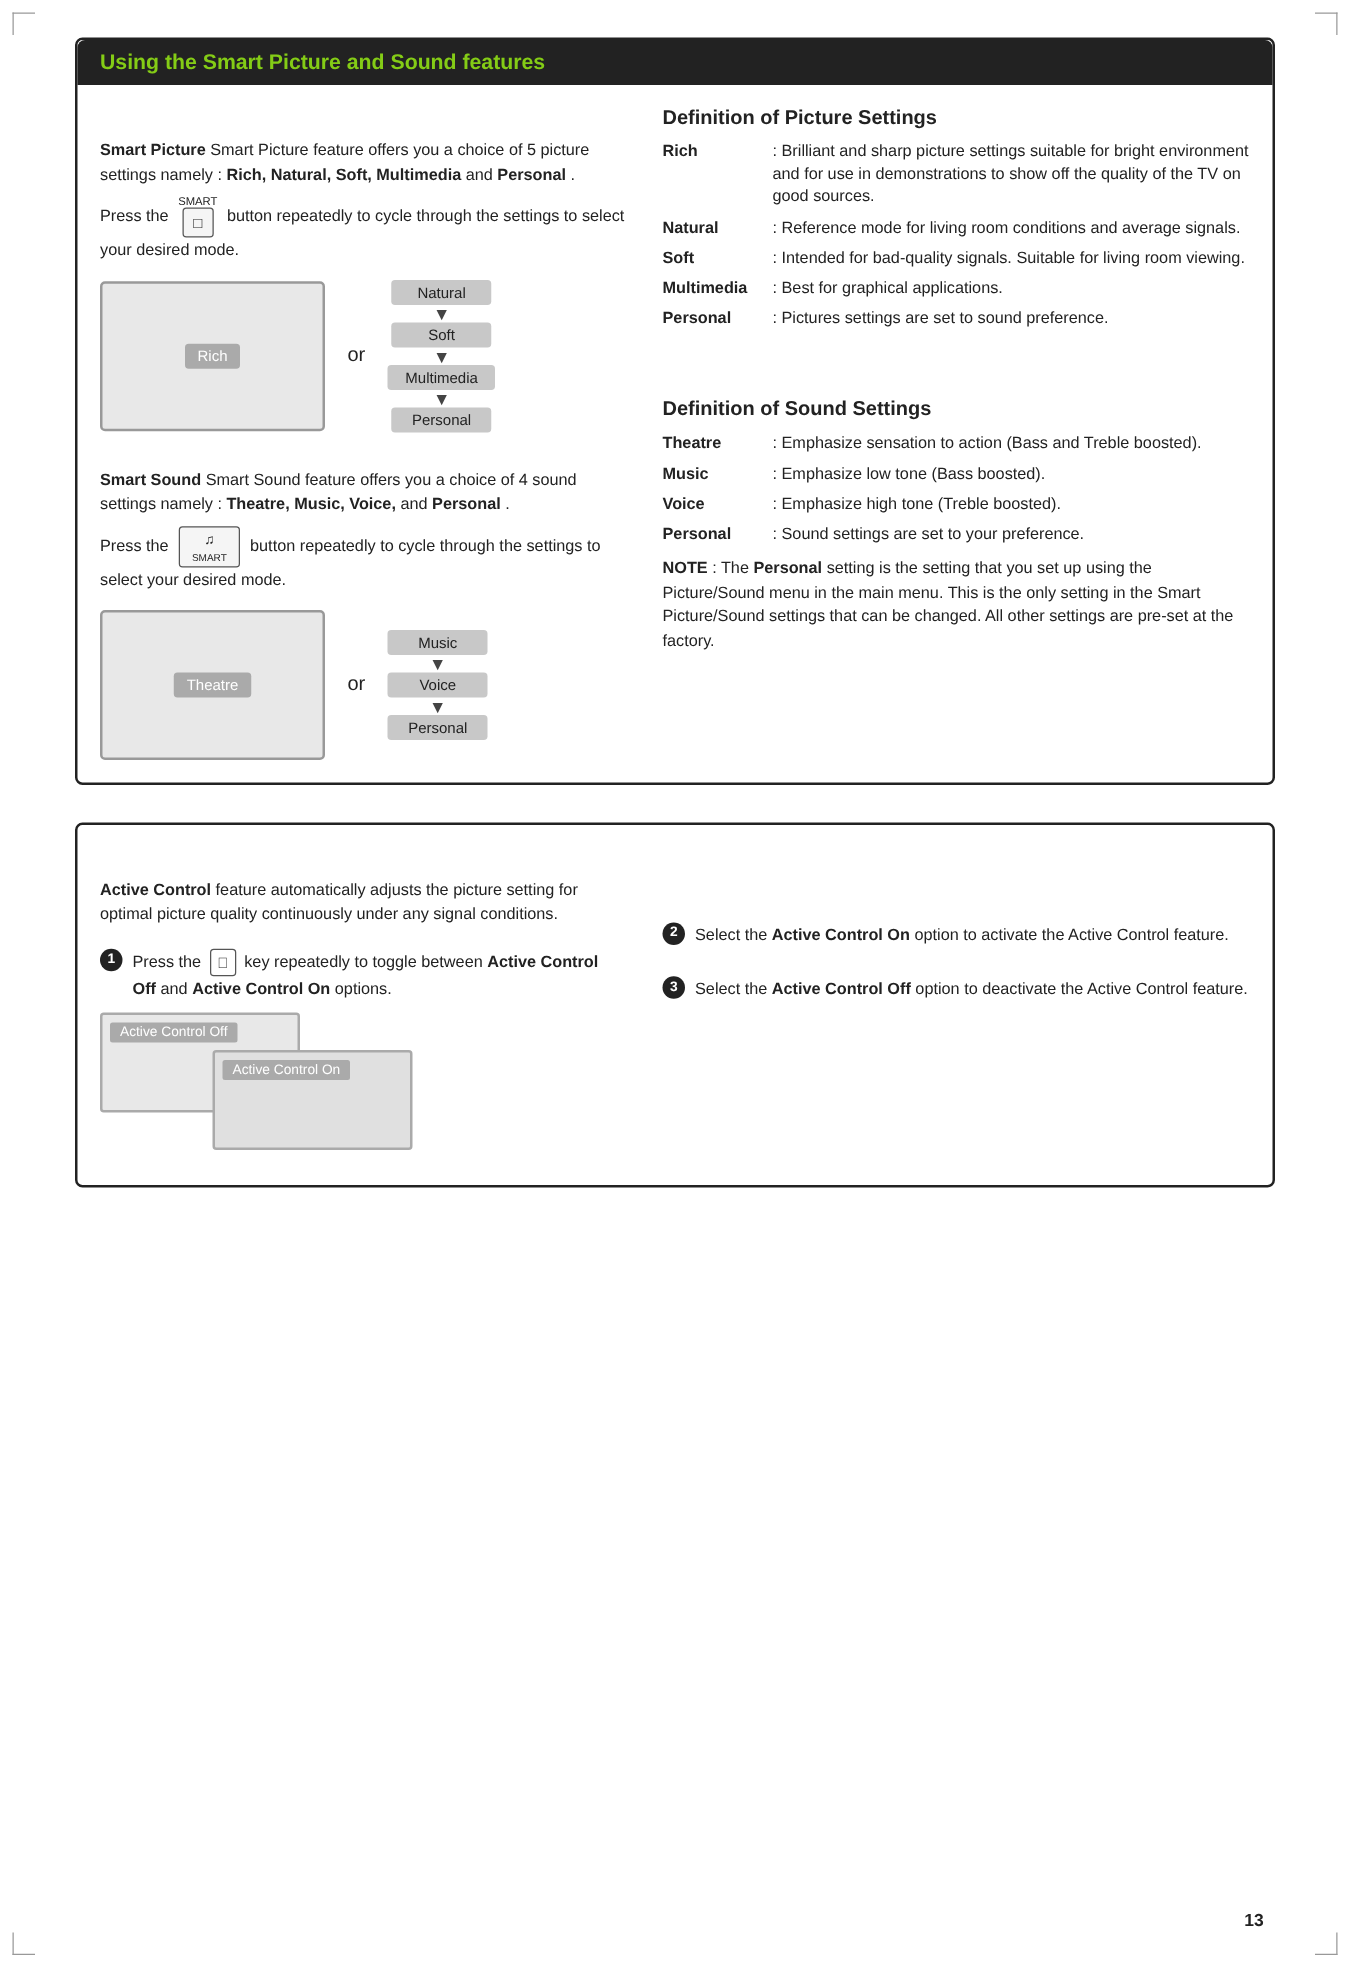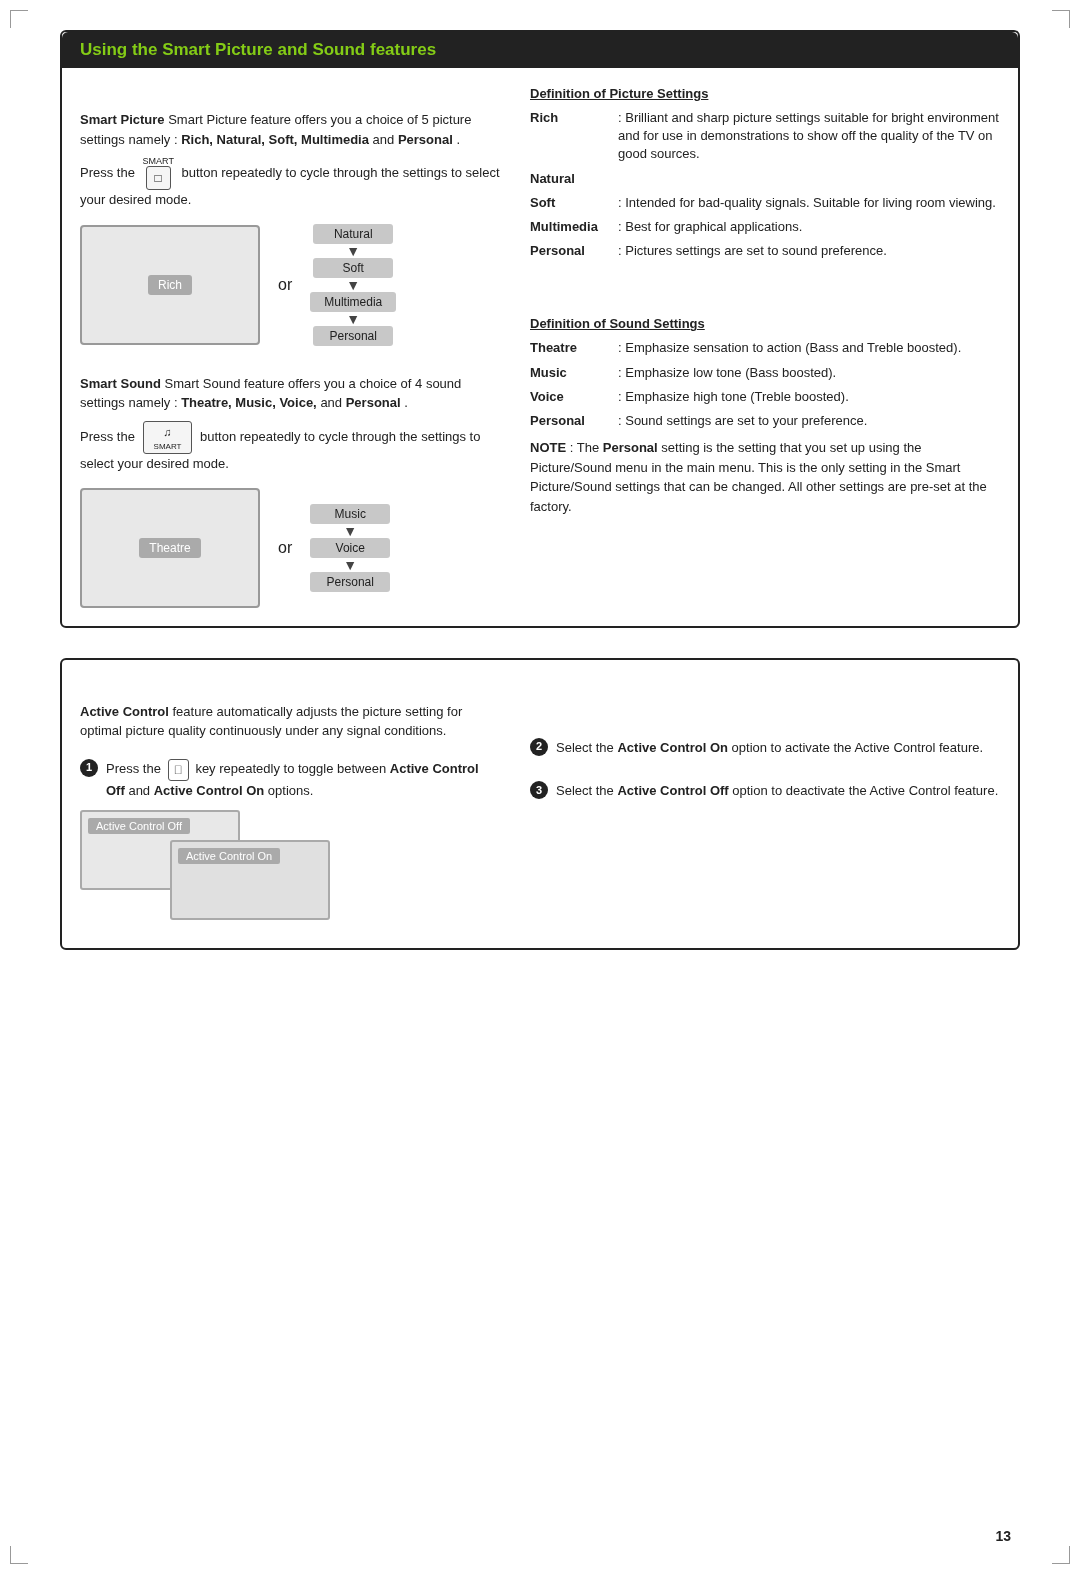--- a/index.html
+++ b/index.html
@@ -120,22 +120,21 @@
       font-size: 12px;
       display: inline-flex;
       align-items: center;
       gap: 3px;
       background: #f5f5f5;
     }
 
     
     .def-title {
       font-weight: bold;
-      text-decoration: underline;
-      font-size: 13px;
+      font-size: 16px;
       margin-bottom: 8px;
     }
     .def-row {
       display: flex;
       gap: 8px;
       margin-bottom: 6px;
       line-height: 1.4;
     }
     .def-term {
       font-weight: bold;
@@ -316,20 +315,21 @@
 
       <div class="col-right">
 
         <div class="def-title">Definition of Picture Settings</div>
         <div class="def-row">
           <span class="def-term">Rich</span>
           <span class="def-desc">: Brilliant and sharp picture settings suitable for bright environment and for use in demonstrations to show off the quality of the TV on good sources.</span>
         </div>
         <div class="def-row">
           <span class="def-term">Natural</span>
+          <span class="def-desc">: Reference mode for living room conditions and average signals.</span>
         </div>
         <div class="def-row">
           <span class="def-term">Soft</span>
           <span class="def-desc">: Intended for bad-quality signals. Suitable for living room viewing.</span>
         </div>
         <div class="def-row">
           <span class="def-term">Multimedia</span>
           <span class="def-desc">: Best for graphical applications.</span>
         </div>
         <div class="def-row">

